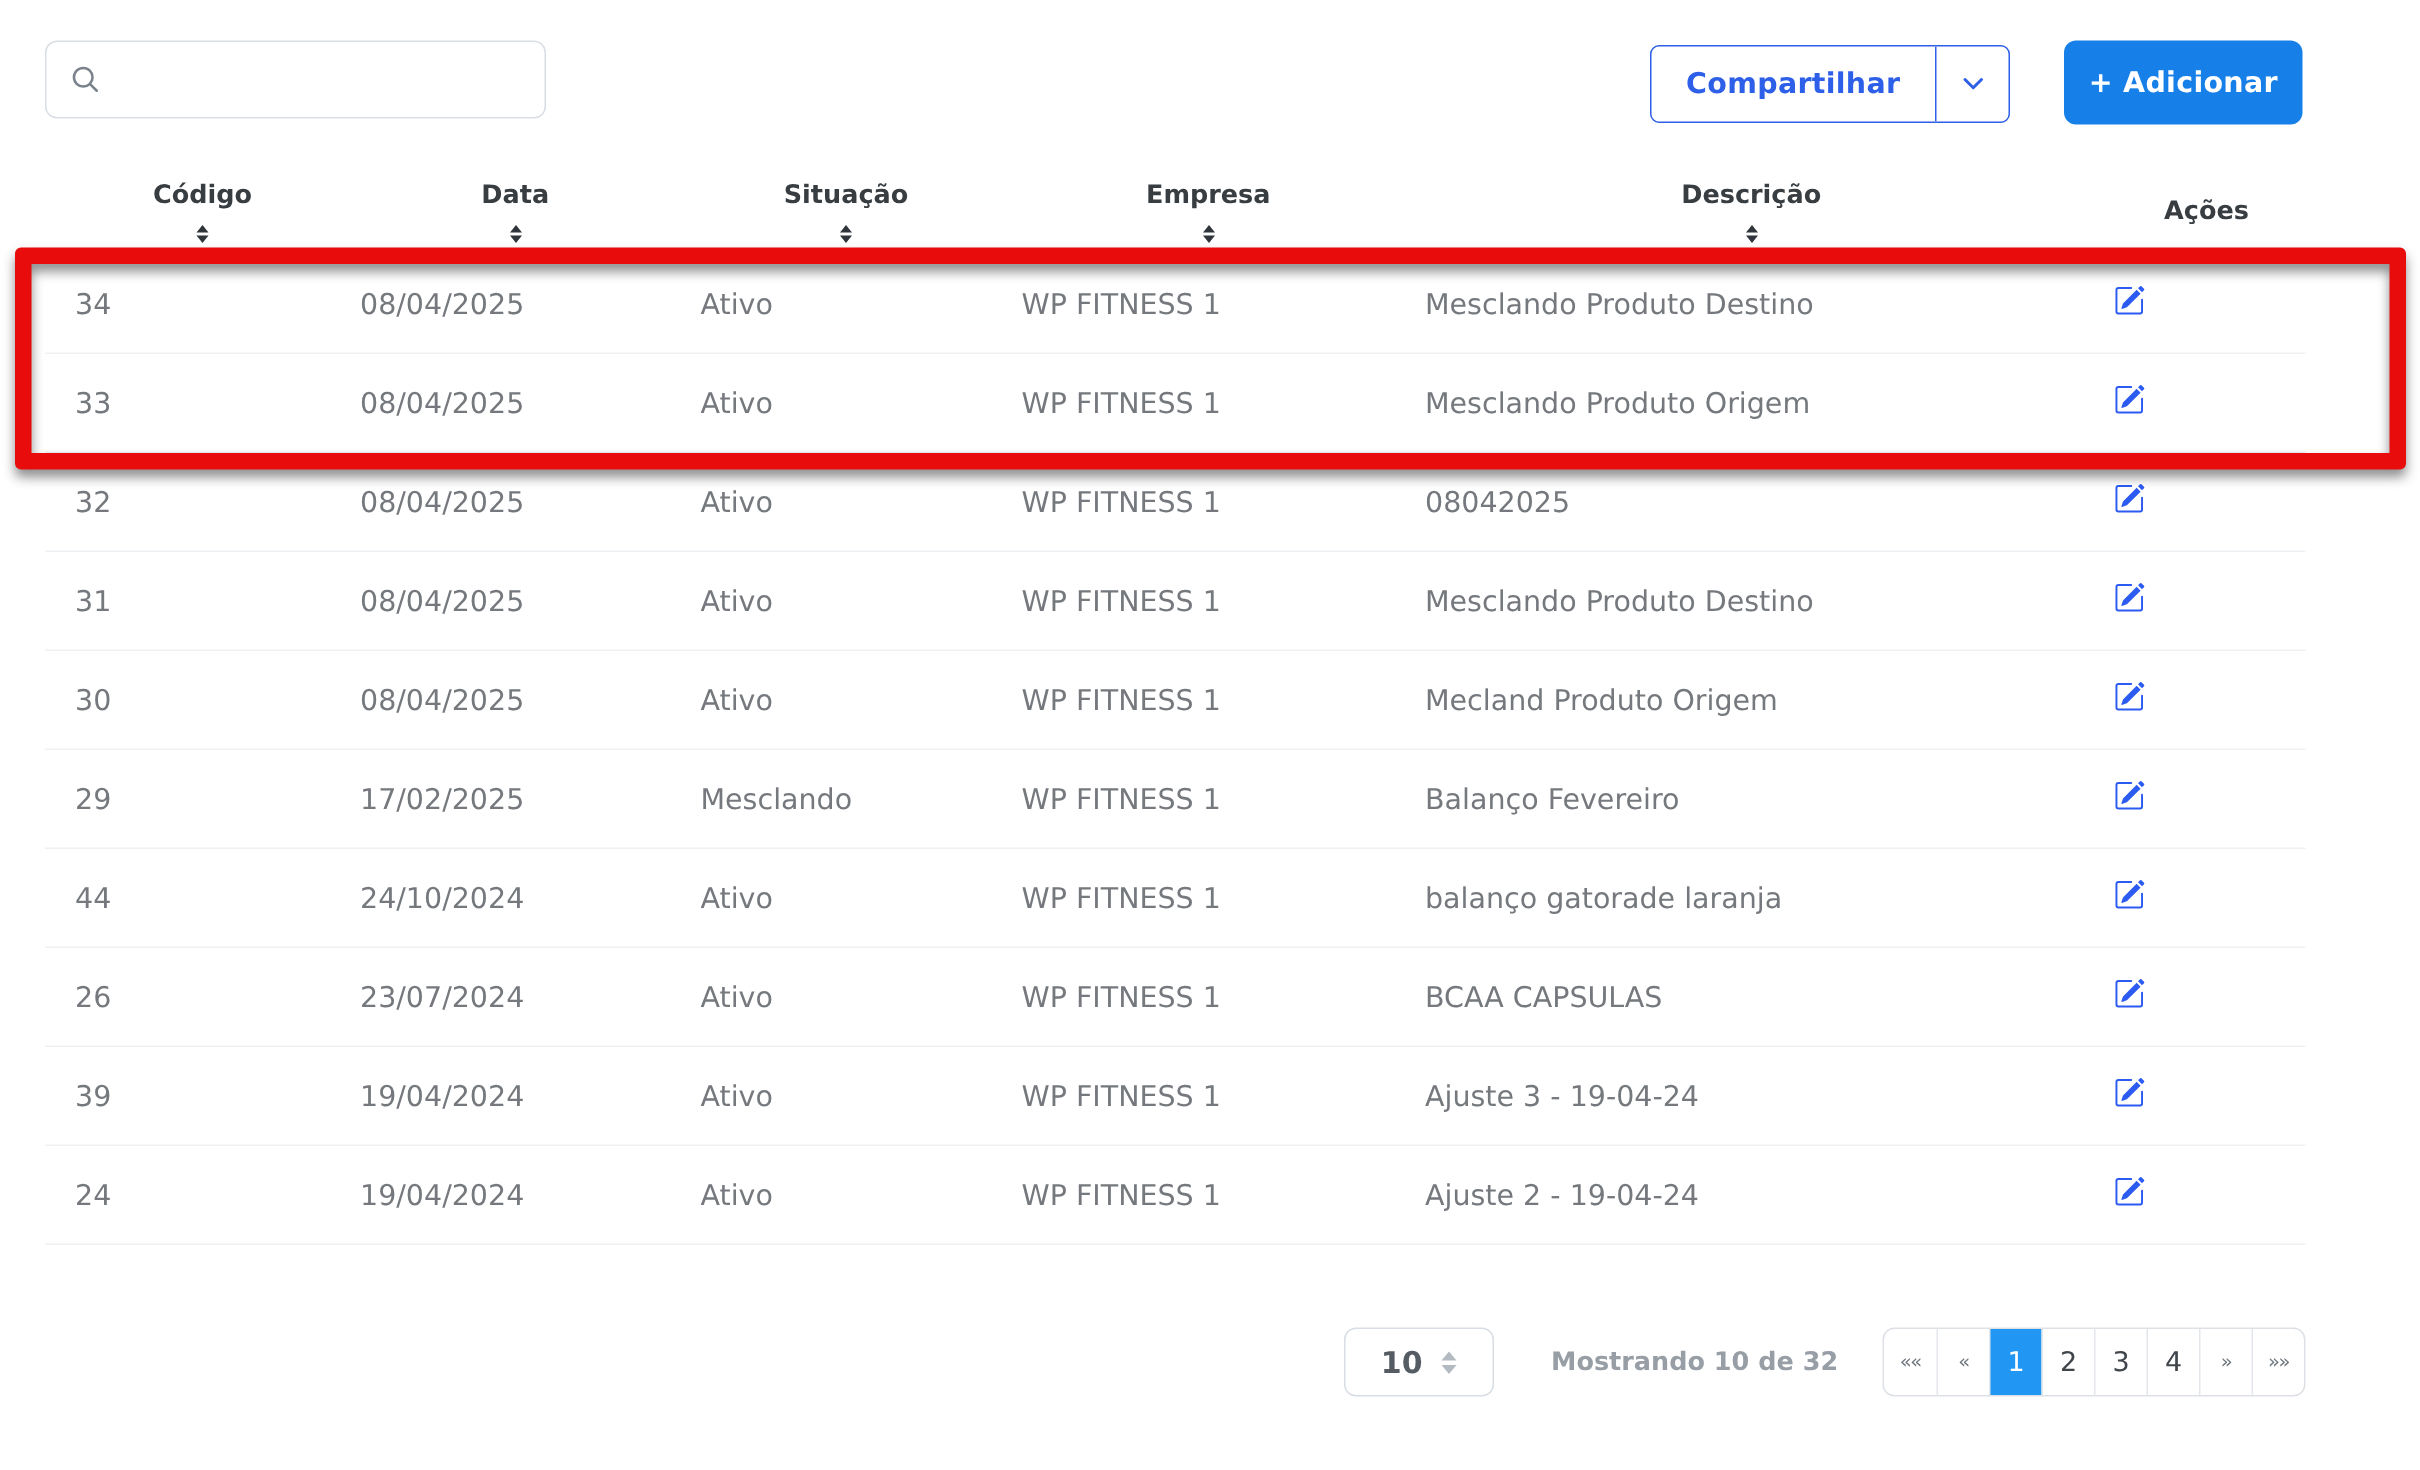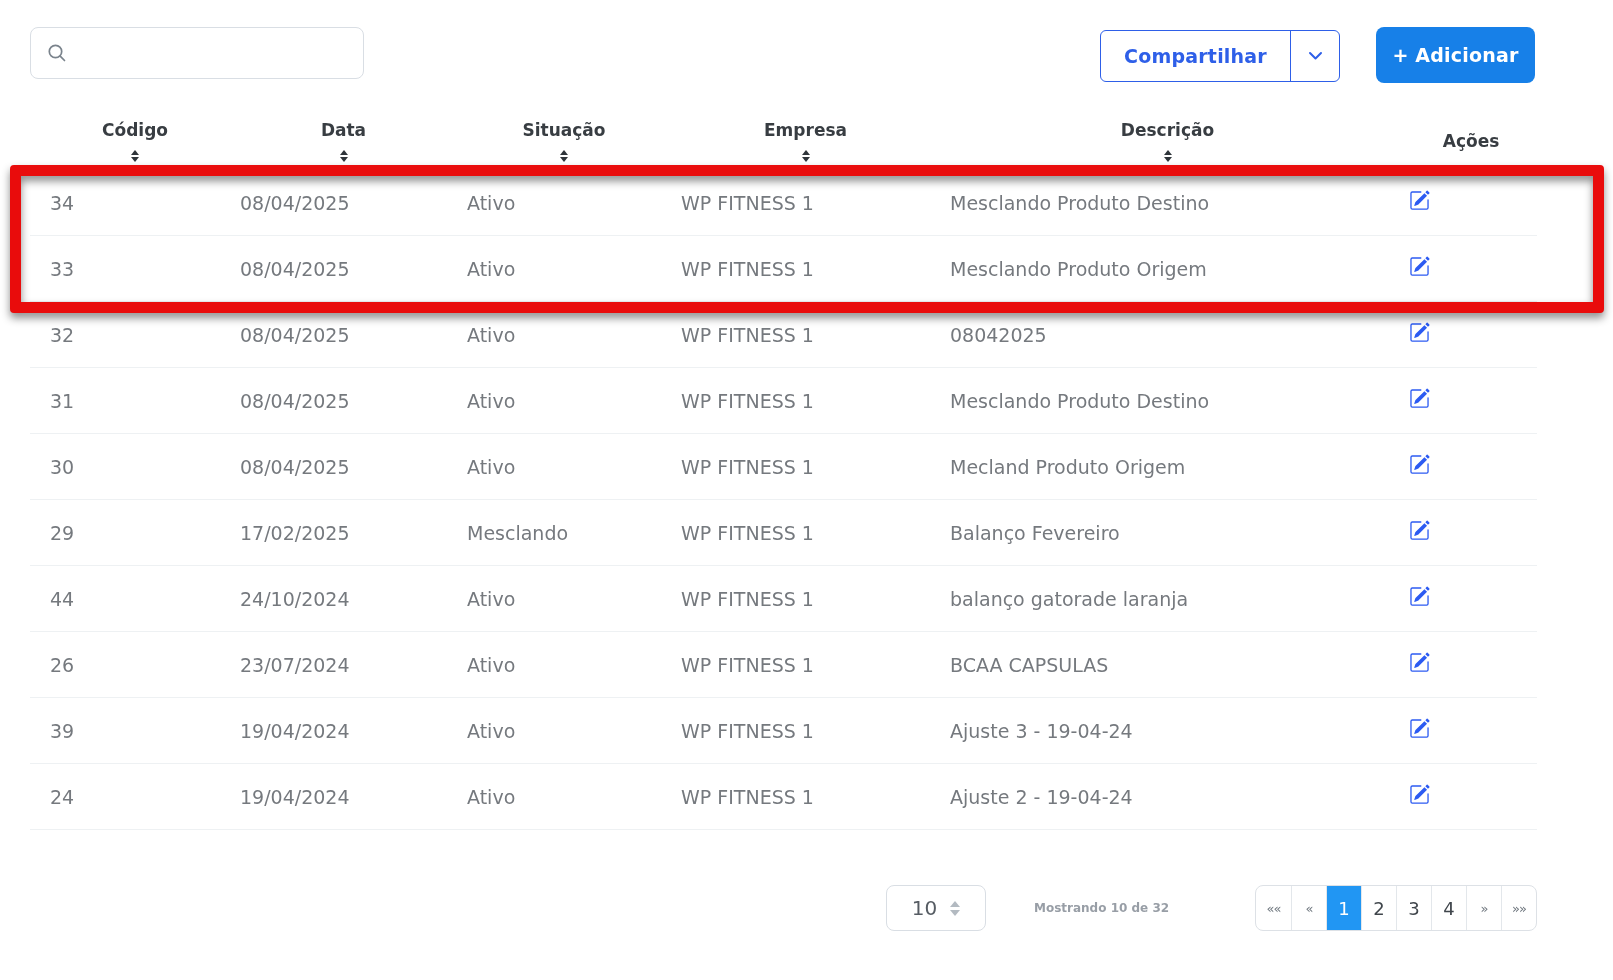--- a/index.html
+++ b/index.html
@@ -77,25 +77,25 @@
   }
 
   
   .footer {
     position:absolute; left:30px; top:885px; width:1507px;
     display:flex; justify-content:flex-end; align-items:center;
   }
   .page-size {
     width:100px; height:46px; border:1px solid #d9dee4; border-radius:8px;
     display:flex; align-items:center; justify-content:center; gap:13px;
-    font-size:20px; color:#565c63; background:#fff; cursor:pointer;
+    font-size:20px; color:#565c63; background:#fff; cursor:pointer;font-weight:bold;
   }
   .showing {
-    margin-left:48px; margin-right:45px; width:176px;
-    font-weight:bold; font-size:12px; color:#989ea6; white-space:nowrap;
+    margin-left:38px; margin-right:45px; width:176px;
+    font-weight:bold; font-size:17px; color:#989ea6; white-space:nowrap;
   }
   .pager {
     display:flex; height:46px; border:1px solid #dde1e6; border-radius:8px;
     overflow:hidden; background:#fff;
   }
   .pcell {
     width:35px; height:100%; display:flex; align-items:center; justify-content:center;
     font-size:18px; color:#40464c; border-left:1px solid #e3e7eb; cursor:pointer;
     user-select:none;
   }

